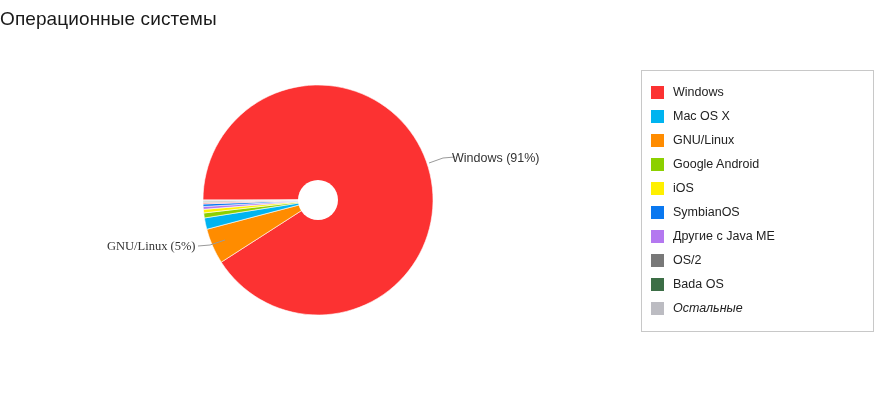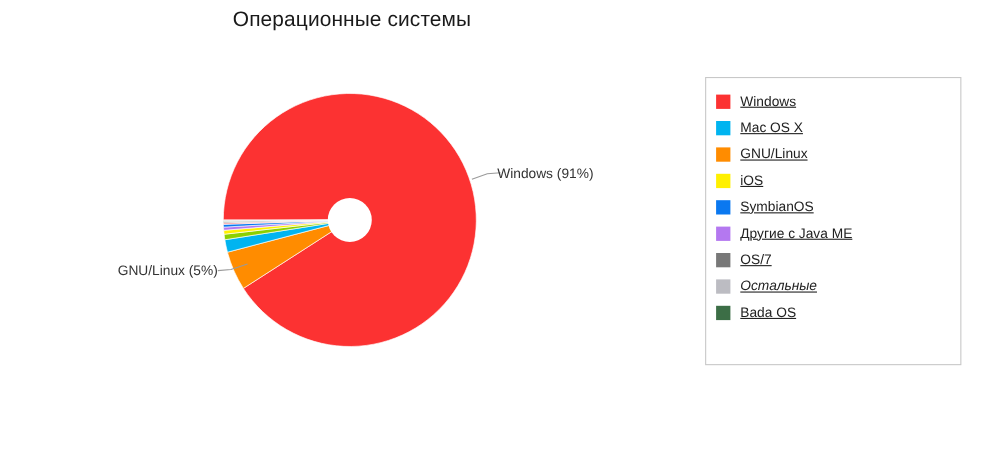--- a/index.html
+++ b/index.html
@@ -21,21 +21,20 @@
     left: 0; top: 0;
     width: 894px;
     height: 411px;
   }
 
   #chart-title {
     position: absolute;
     left: 0;
     top: 8px;
     width: 640px;
-    text-align: center;
     font-size: 19px;
     font-weight: normal;
     color: #1a1a1a;
     letter-spacing: 0.1px;
     white-space: nowrap;
   }
 
   #pie-area {
     position: absolute;
     left: 0;
@@ -56,20 +55,21 @@
     color: #333333;
     white-space: nowrap;
   }
   #label-windows {
     left: 452px;
     top: 151px;
   }
   #label-gnulinux {
     left: 107px;
     top: 239px;
+    font-family: Liberation Serif, serif;
   }
 
   #legend-box {
     position: absolute;
     left: 641px;
     top: 70px;
     width: 233px;
     height: 262px;
     border: 1px solid #c8c8c8;
     background: #ffffff;
@@ -80,21 +80,20 @@
     position: absolute;
     left: 9px;
     top: 9px;
     width: 214px;
   }
 
   .legend-item {
     display: flex;
     align-items: center;
     height: 24px;
-    text-decoration: underline;
   }
 
   .legend-swatch {
     width: 13px;
     height: 13px;
     flex: 0 0 13px;
     margin-right: 9px;
   }
 
   .legend-label {
@@ -150,39 +149,43 @@
         </div>
         <div class="legend-item">
           <span class="legend-swatch" style="background: rgb(0, 180, 240);"></span>
           <span class="legend-label">Mac OS X</span>
         </div>
         <div class="legend-item">
           <span class="legend-swatch" style="background: rgb(255, 140, 0);"></span>
           <span class="legend-label">GNU/Linux</span>
         </div>
         <div class="legend-item">
+          <span class="legend-swatch" style="background: rgb(140, 208, 0);"></span>
+          <span class="legend-label">Google Android</span>
+        </div>
+        <div class="legend-item">
           <span class="legend-swatch" style="background: rgb(255, 240, 0);"></span>
           <span class="legend-label">iOS</span>
         </div>
         <div class="legend-item">
           <span class="legend-swatch" style="background: rgb(10, 120, 240);"></span>
           <span class="legend-label">SymbianOS</span>
         </div>
         <div class="legend-item">
           <span class="legend-swatch" style="background: rgb(180, 120, 240);"></span>
           <span class="legend-label">Другие с Java ME</span>
         </div>
         <div class="legend-item">
           <span class="legend-swatch" style="background: rgb(120, 120, 120);"></span>
-          <span class="legend-label">OS/7</span>
+          <span class="legend-label">OS/2</span>
+        </div>
+        <div class="legend-item">
+          <span class="legend-swatch" style="background: rgb(60, 110, 70);"></span>
+          <span class="legend-label">Bada OS</span>
         </div>
         <div class="legend-item">
           <span class="legend-swatch" style="background: rgb(188, 188, 194);"></span>
           <span class="legend-label italic">Остальные</span>
-        </div>
-        <div class="legend-item">
-          <span class="legend-swatch" style="background: rgb(60, 110, 70);"></span>
-          <span class="legend-label">Bada OS</span>
         </div>
       </div>
   </div>
 
 </div>
 
 </body></html>

